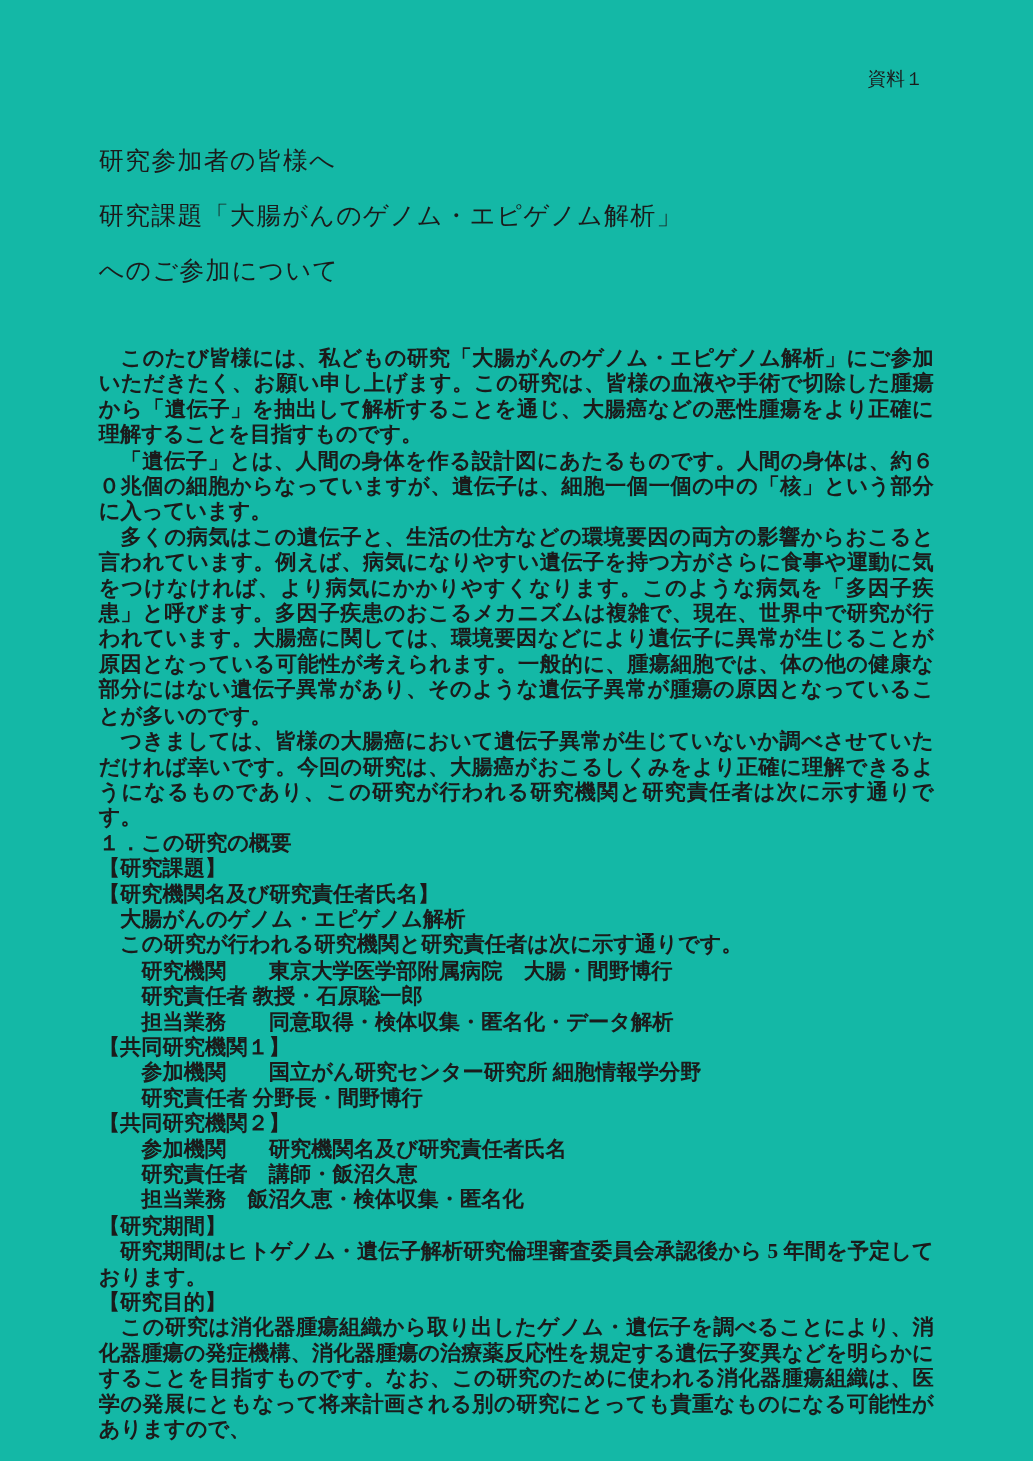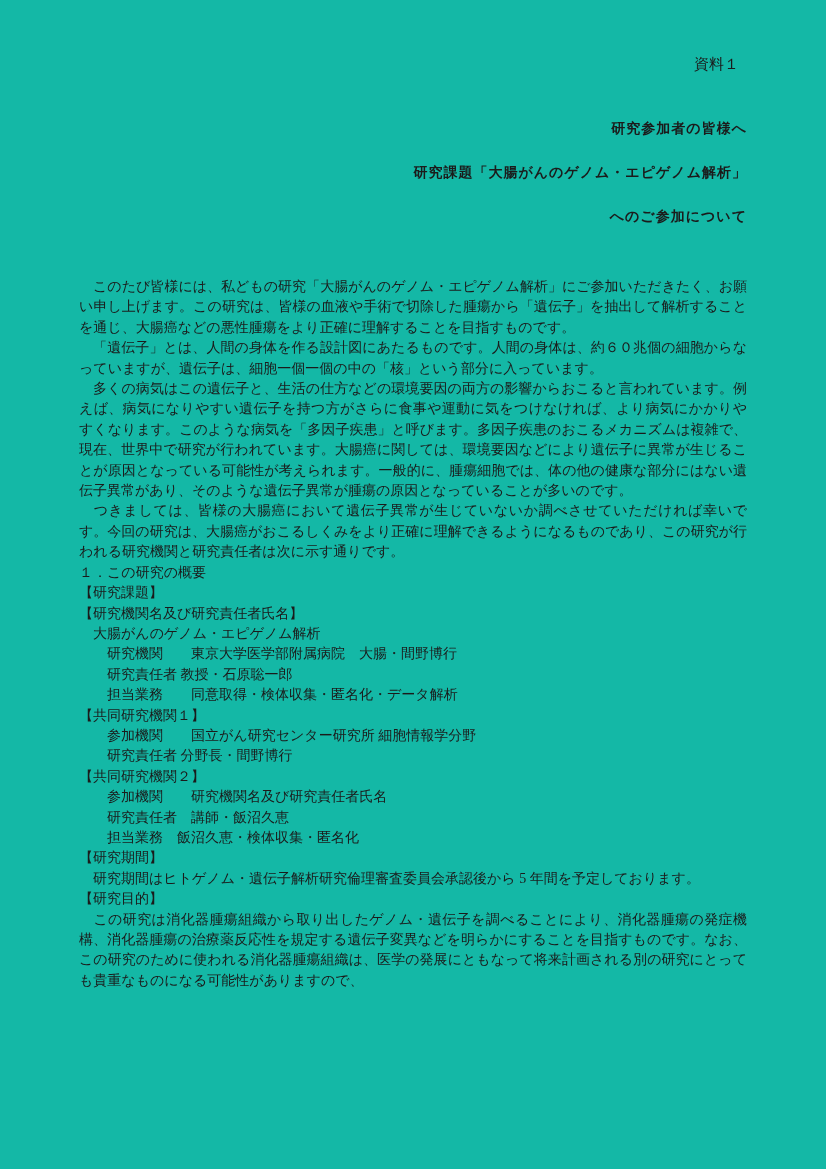--- a/index.html
+++ b/index.html
@@ -19,34 +19,34 @@
     overflow: hidden;
   }
   .doc-label {
     text-align: right;
     font-size: 15px;
     line-height: 20px;
     padding-right: 8px;
   }
   .title-block {
     margin-top: 41px;
-    text-align: right;
-    font-size: 14px;
+    text-align: left;
+    font-size: 20px;
     letter-spacing: 1px;
-    font-weight: bold;
   }
   .title-line {
     line-height: 28px;
     margin-bottom: 16px;
   }
   .doc-body {
     margin-top: 46px;
-    font-size: 14px;
+    font-size: 17px;
     line-height: 20.4px;
     text-align: justify;
+    font-weight: bold;
   }
   .doc-body p {
     margin: 0;
   }
   .overview {
   }
   .overview-line {
     text-align: justify;
   }
 </style>
@@ -69,20 +69,21 @@
     <p>　「遺伝子」とは、人間の身体を作る設計図にあたるものです。人間の身体は、約６０兆個の細胞からなっていますが、遺伝子は、細胞一個一個の中の「核」という部分に入っています。</p>
     <p>　多くの病気はこの遺伝子と、生活の仕方などの環境要因の両方の影響からおこると言われています。例えば、病気になりやすい遺伝子を持つ方がさらに食事や運動に気をつけなければ、より病気にかかりやすくなります。このような病気を「多因子疾患」と呼びます。多因子疾患のおこるメカニズムは複雑で、現在、世界中で研究が行われています。大腸癌に関しては、環境要因などにより遺伝子に異常が生じることが原因となっている可能性が考えられます。一般的に、腫瘍細胞では、体の他の健康な部分にはない遺伝子異常があり、そのような遺伝子異常が腫瘍の原因となっていることが多いのです。</p>
     <p>　つきましては、皆様の大腸癌において遺伝子異常が生じていないか調べさせていただければ幸いです。今回の研究は、大腸癌がおこるしくみをより正確に理解できるようになるものであり、この研究が行われる研究機関と研究責任者は次に示す通りです。</p>
 
     <div class="overview">
       <div class="overview-line">１．この研究の概要</div>
 
       <div class="overview-line">【研究課題】</div>
       <div class="overview-line">【研究機関名及び研究責任者氏名】</div>
       <div class="overview-line">　大腸がんのゲノム・エピゲノム解析</div>
+      <div class="overview-line">　この研究が行われる研究機関と研究責任者は次に示す通りです。</div>
       <div class="overview-line">　　研究機関　　東京大学医学部附属病院　大腸・間野博行</div>
       <div class="overview-line">　　研究責任者 教授・石原聡一郎</div>
       <div class="overview-line">　　担当業務　　同意取得・検体収集・匿名化・データ解析</div>
       <div class="overview-line">【共同研究機関１】</div>
       <div class="overview-line">　　参加機関　　国立がん研究センター研究所 細胞情報学分野</div>
       <div class="overview-line">　　研究責任者 分野長・間野博行</div>
       <div class="overview-line">【共同研究機関２】</div>
       <div class="overview-line">　　参加機関　　研究機関名及び研究責任者氏名</div>
       <div class="overview-line">　　研究責任者　講師・飯沼久恵</div>
       <div class="overview-line">　　担当業務　飯沼久恵・検体収集・匿名化</div>

